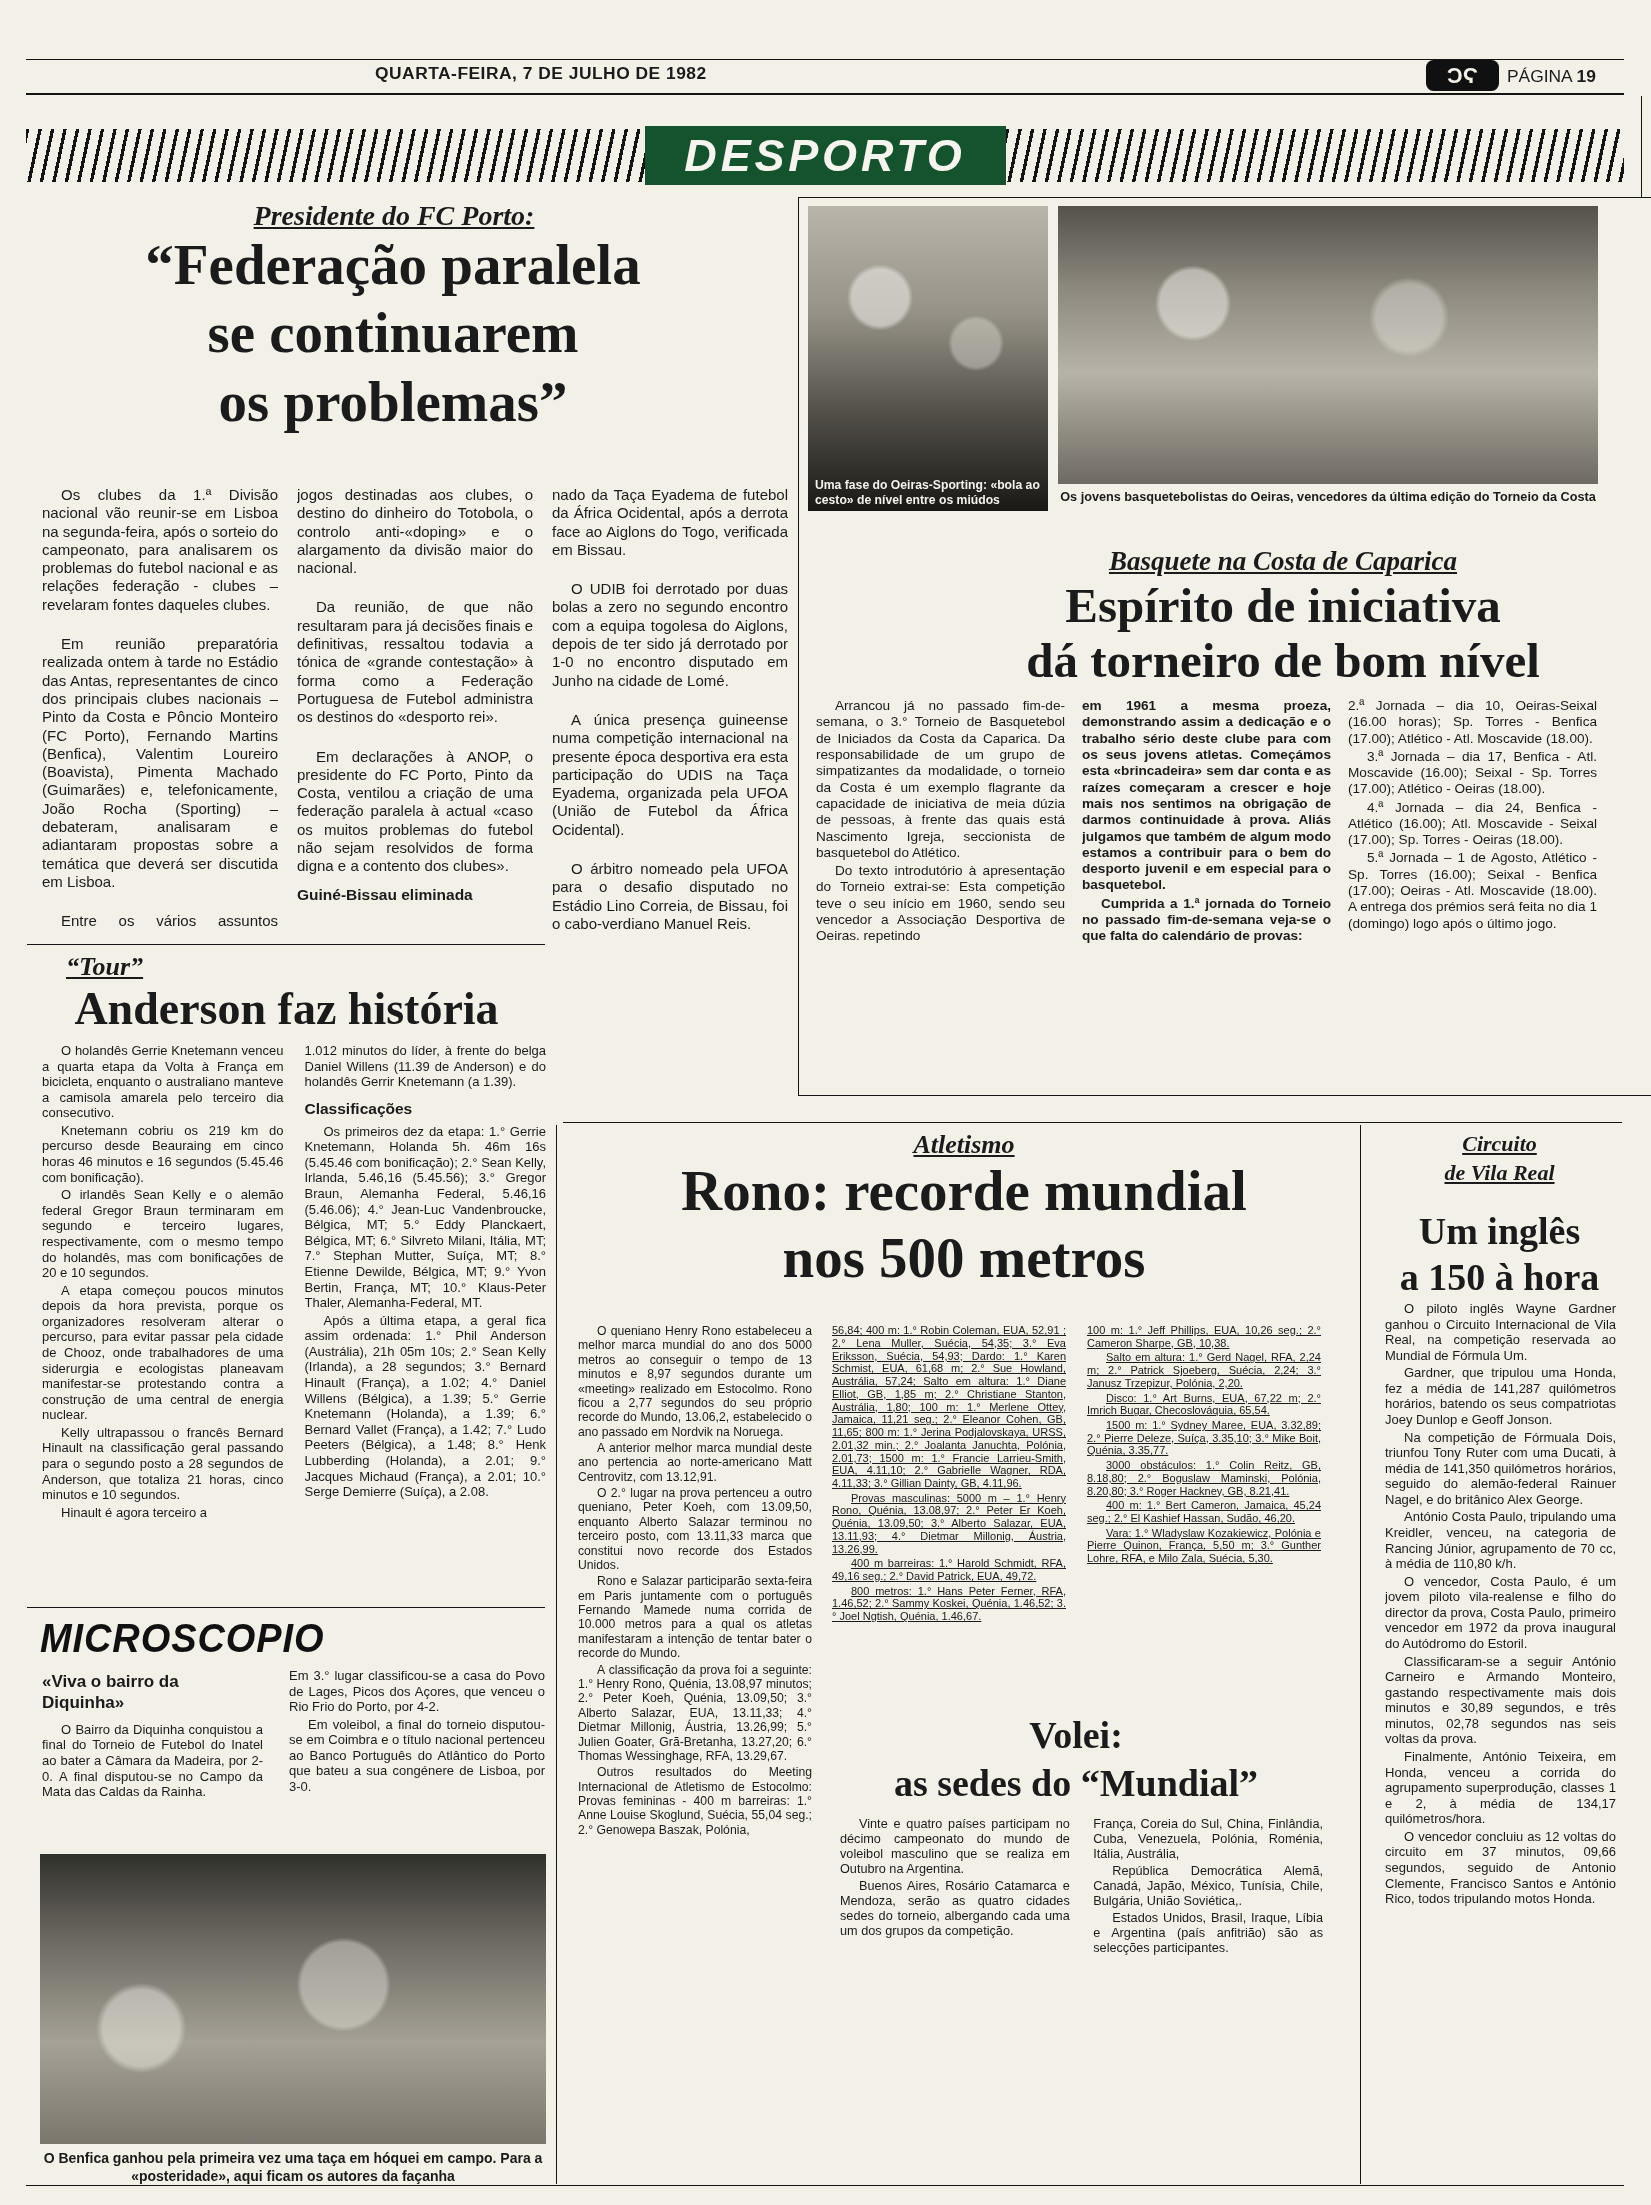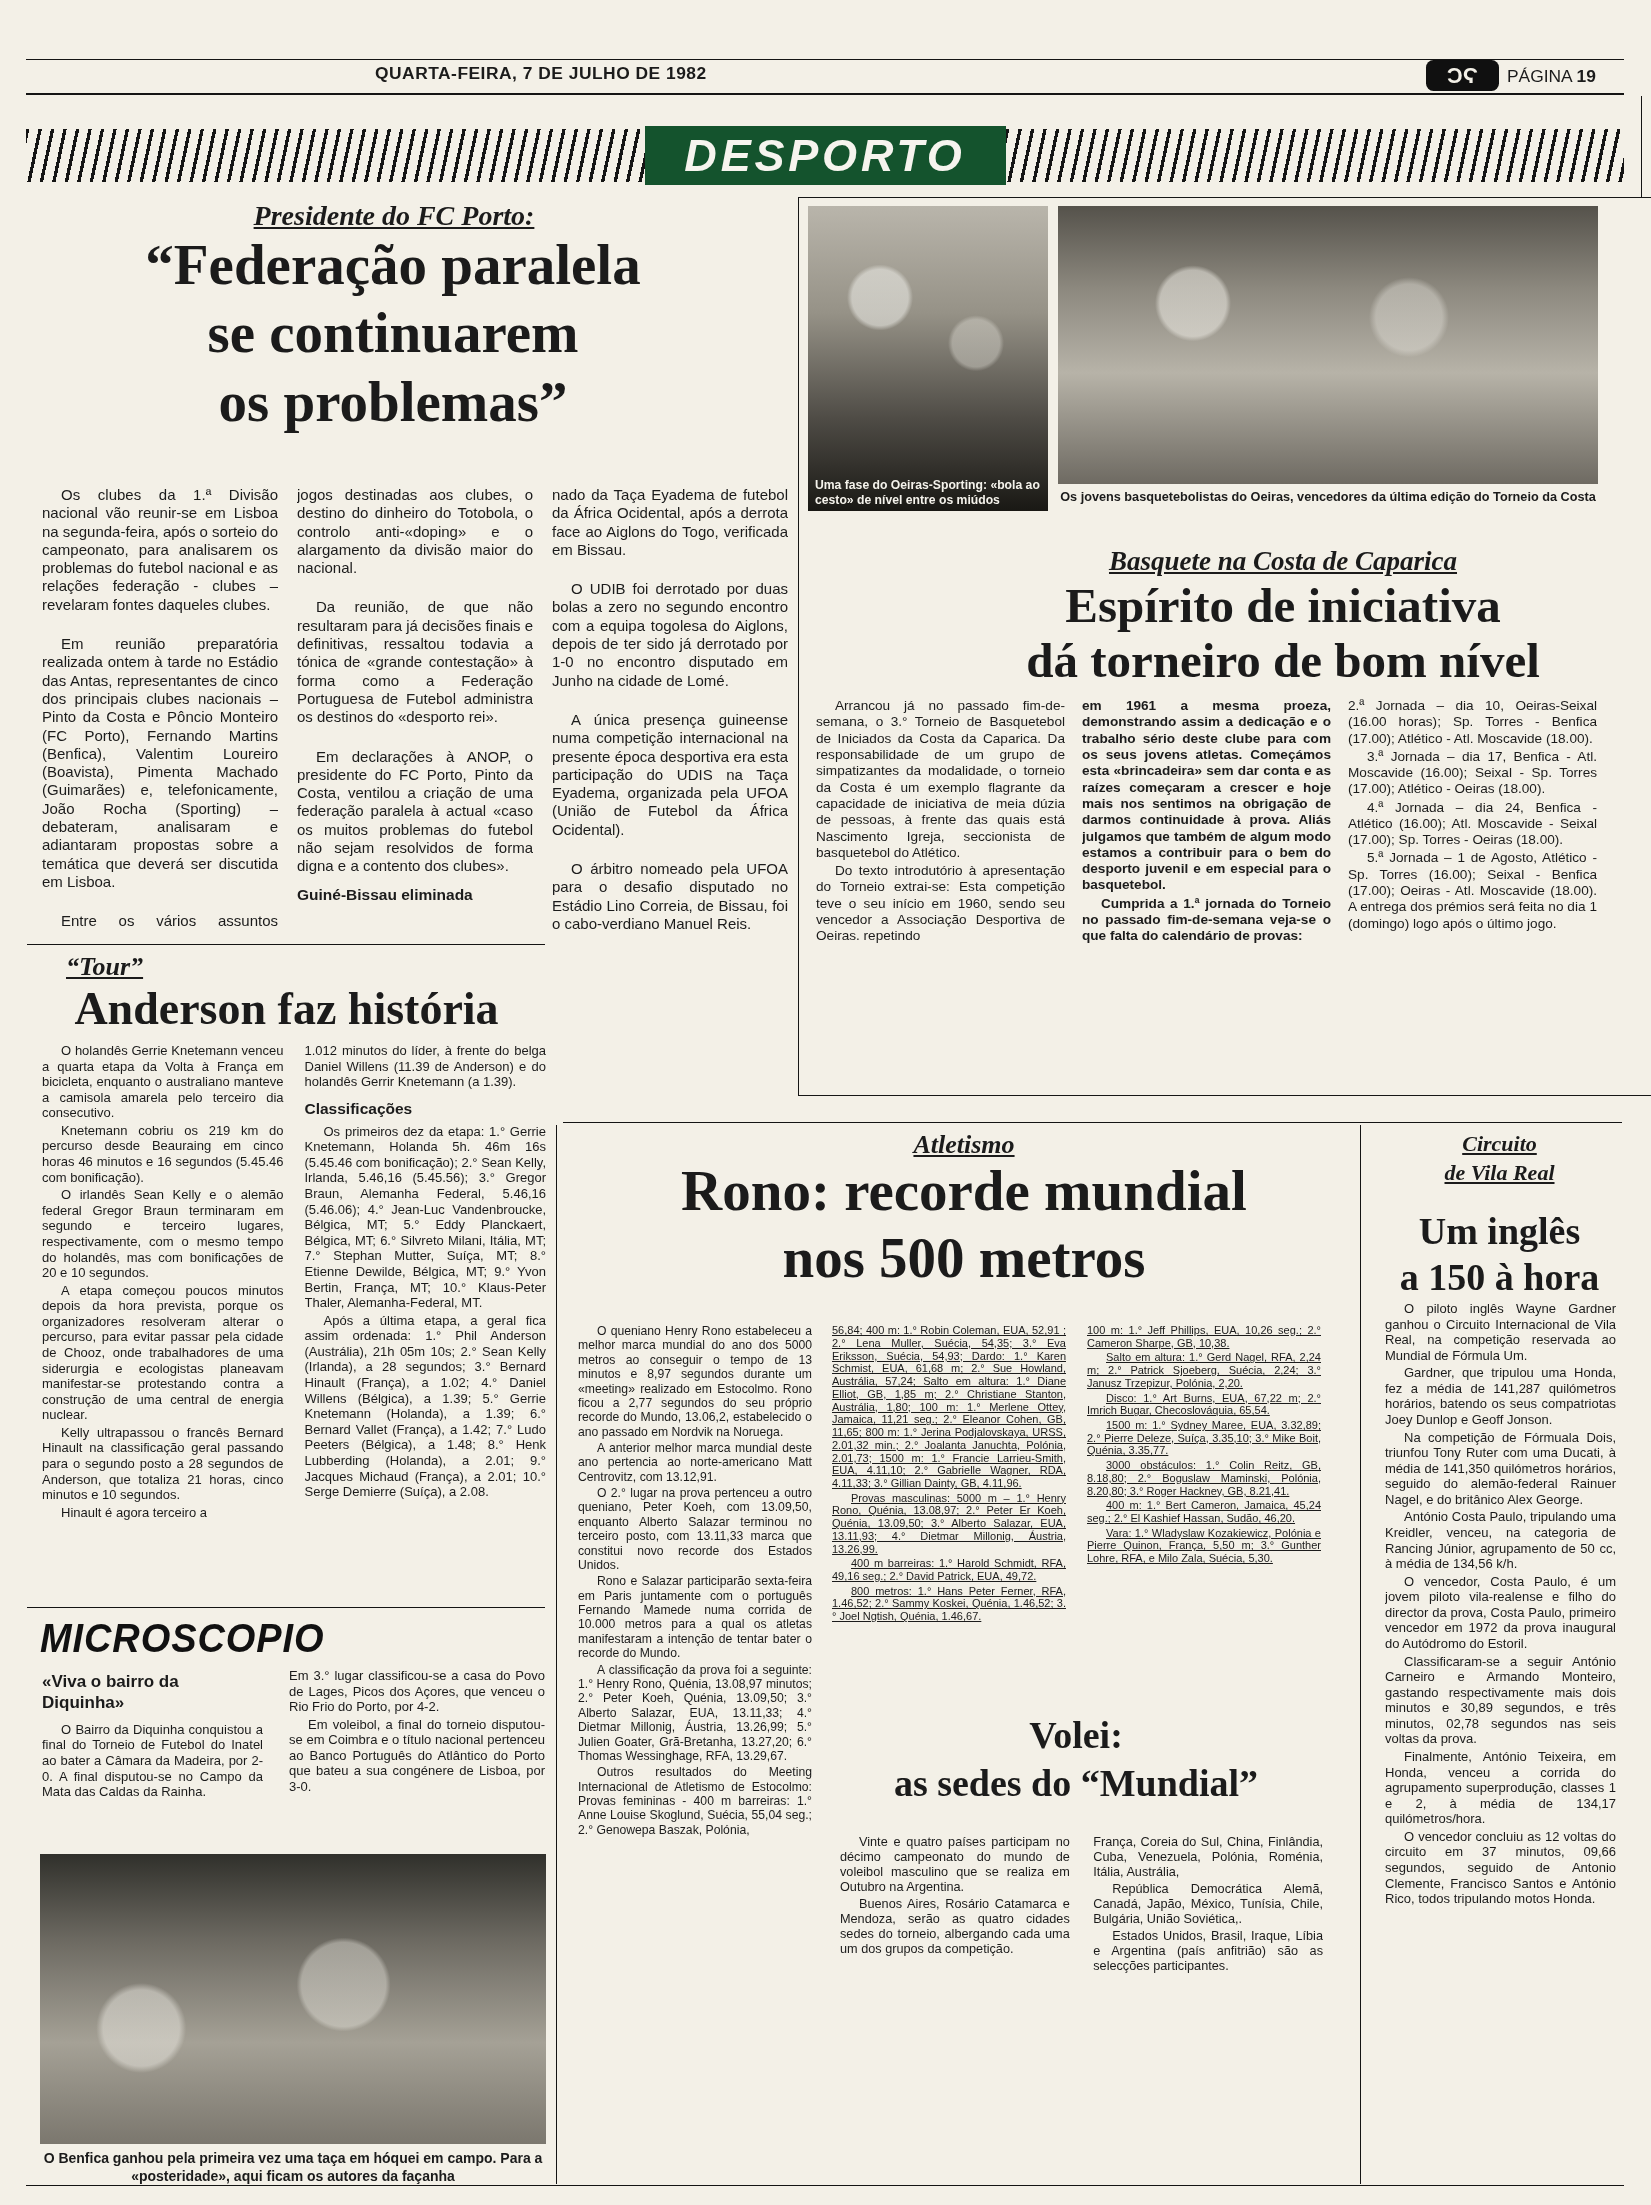--- a/index.html
+++ b/index.html
@@ -94,21 +94,21 @@
                 font-family:"Liberation Serif",serif;font-weight:bold;font-size:57px;line-height:1.18;}
   .atl-col{position:absolute;overflow:hidden;}
   .atl-c1{left:578px;top:1324px;width:234px;height:516px;}
   .atl-c2{left:832px;top:1324px;width:234px;height:375px;}
   .atl-c3{left:1087px;top:1324px;width:234px;height:375px;}
 
   
   .volei-headline{position:absolute;left:832px;top:1712px;width:488px;text-align:center;
                   font-family:"Liberation Serif",serif;font-weight:bold;font-size:38px;line-height:1.25;}
   .volei-cols{position:absolute;left:840px;top:1817px;width:483px;height:225px;display:flex;gap:23.5px;overflow:hidden;}
-  .volei-cols .col{flex:1;overflow:hidden;margin-top:18px;}
+  .volei-cols .col{flex:1;overflow:hidden;}
 
   
   .vr-label{position:absolute;left:1384px;top:1130px;width:231px;text-align:center;
             font-family:"Liberation Serif",serif;font-style:italic;font-weight:bold;font-size:22px;line-height:1.3;}
   .vr-label span{display:block;text-decoration:underline;}
   .vr-headline{position:absolute;left:1384px;top:1209px;width:231px;text-align:center;
                font-family:"Liberation Serif",serif;font-weight:bold;font-size:38px;line-height:1.2;}
   .vr-col{position:absolute;left:1385px;top:1301px;width:231px;height:882px;overflow:hidden;}
 
   .hl{display:block;}
@@ -318,21 +318,21 @@
   </div>
   <div class="vr-headline">
     <span class="hl">Um inglês</span>
     <span class="hl">a 150 à hora</span>
   </div>
   <div class="vr-col">
     <div class="bt s28">
         <p>O piloto inglês Wayne Gardner ganhou o Circuito Internacional de Vila Real, na competição reservada ao Mundial de Fórmula Um.</p>
         <p>Gardner, que tripulou uma Honda, fez a média de 141,287 quilómetros horários, batendo os seus compatriotas Joey Dunlop e Geoff Jonson.</p>
         <p>Na competição de Fórmuala Dois, triunfou Tony Ruter com uma Ducati, à média de 141,350 quilómetros horários, seguido do alemão-federal Rainuer Nagel, e do britânico Alex George.</p>
-        <p>António Costa Paulo, tripulando uma Kreidler, venceu, na categoria de Rancing Júnior, agrupamento de 50 cc, à média de 134,56 k/h.</p>
+        <p>António Costa Paulo, tripulando uma Kreidler, venceu, na categoria de Rancing Júnior, agrupamento de 70 cc, à média de 110,80 k/h.</p>
         <p>O vencedor, Costa Paulo, é um jovem piloto vila-realense e filho do director da prova, Costa Paulo, primeiro vencedor em 1972 da prova inaugural do Autódromo do Estoril.</p>
         <p>Classificaram-se a seguir António Carneiro e Armando Monteiro, gastando respectivamente mais dois minutos e 30,89 segundos, e três minutos, 02,78 segundos nas seis voltas da prova.</p>
         <p>Finalmente, António Teixeira, em Honda, venceu a corrida do agrupamento superprodução, classes 1 e 2, à média de 134,17 quilómetros/hora.</p>
         <p>O vencedor concluiu as 12 voltas do circuito em 37 minutos, 09,66 segundos, seguido de Antonio Clemente, Francisco Santos e António Rico, todos tripulando motos Honda.</p>
       </div>
   </div>
 
   <div class="hrule" style="left:26px;top:2185px;width:1598px;height:0.9px;"></div>
 </div>
 

